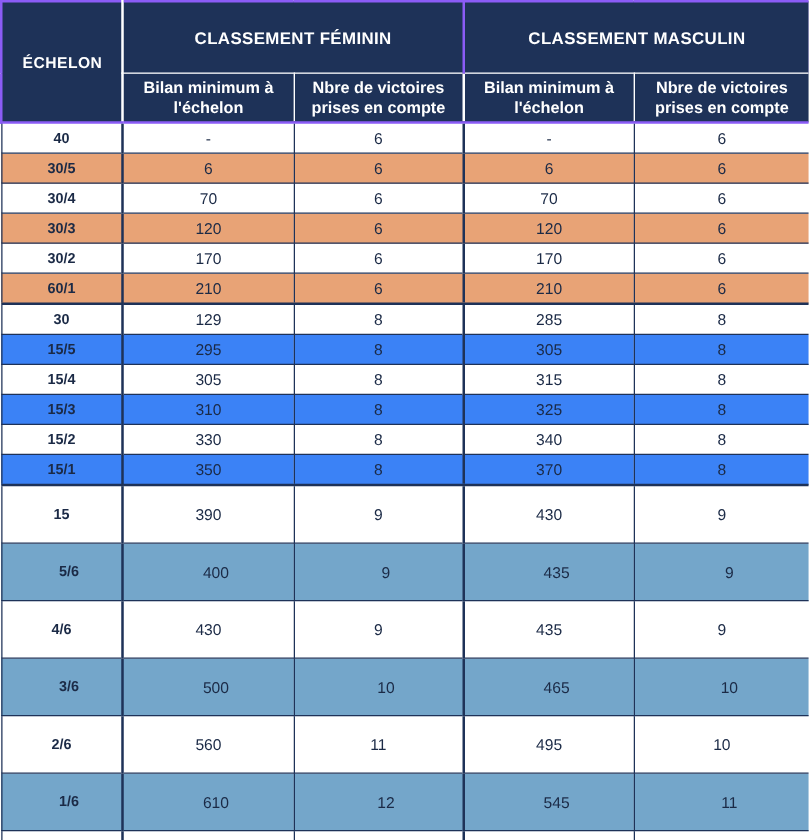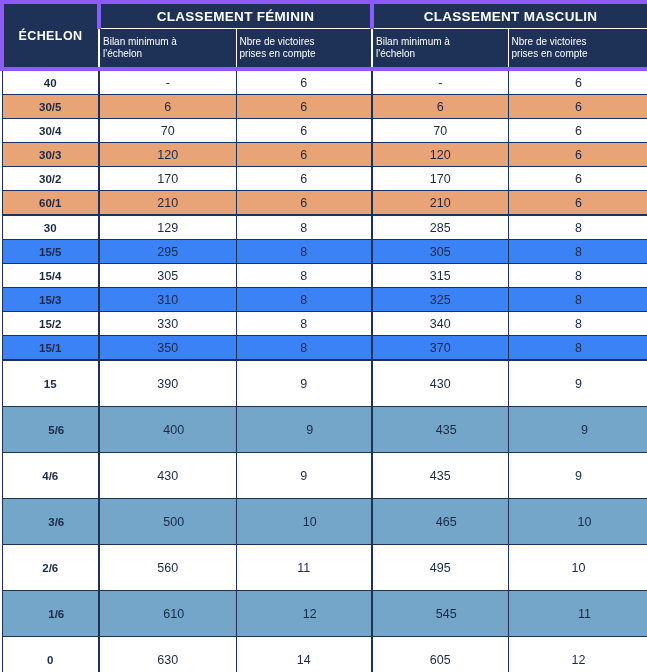--- a/index.html
+++ b/index.html
@@ -26,22 +26,22 @@
   table.ranking col.c-echelon  { width: 97px; }
   table.ranking col.c-fem-a    { width: 137px; }
   table.ranking col.c-fem-b    { width: 136px; }
   table.ranking col.c-mas-a    { width: 136px; }
   table.ranking col.c-mas-b    { width: 141px; }
 
   
   thead th {
     background: #1e3258;
     color: #ffffff;
-    border: 4px solid #8b5cf6;
-    padding: 0;
+    border: 2px solid #8b5cf6;
+    padding: 16px;
     vertical-align: middle;
   }
   th.echelon-head {
     font-size: 12.5px;
     font-weight: bold;
     letter-spacing: 0.4px;
     text-align: center;
     height: 58px;
     border-right: 2px solid #ffffff;
     margin-top: 44px;
@@ -49,24 +49,24 @@
   th.group-head {
     font-size: 13.5px;
     font-weight: bold;
     letter-spacing: 0.3px;
     text-align: center;
     height: 24px;
     border-bottom: 1px solid #ffffff;
   }
   th.group-head.sep-left { border-left: 2px solid #ffffff; }
   th.sub-head {
-    font-size: 10px;
-    font-weight: normal;
+    font-size: 13px;
+    font-weight: bold;
     line-height: 1.25;
-    text-align: left;
+    text-align: center;
     height: 34px;
     padding: 2px 3px;
     border-top: 1px solid #ffffff;
     border-left: 1px solid #ffffff;
     border-right: 1px solid #ffffff;
   }
   th.sub-head.sep-left { border-left: 2px solid #ffffff; }
 
   
   tbody td {

